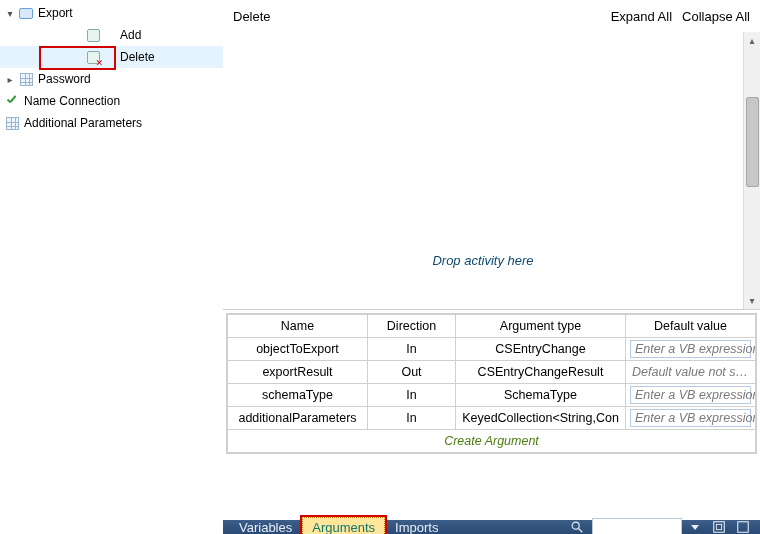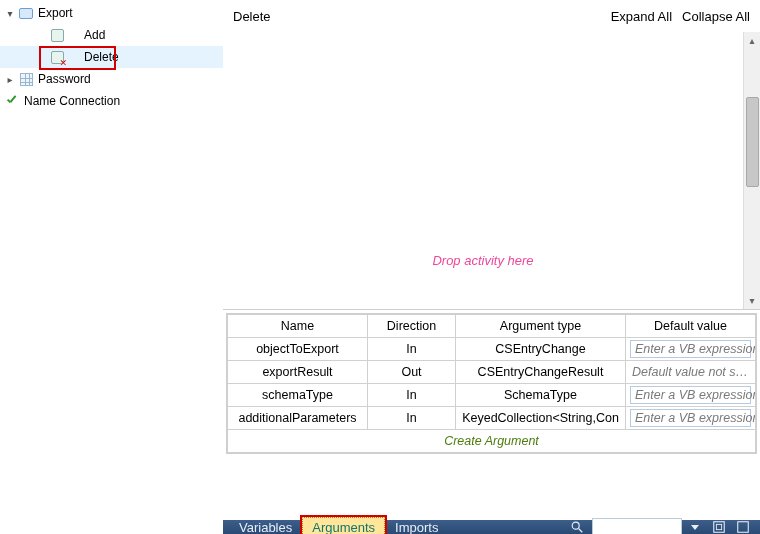--- a/index.html
+++ b/index.html
@@ -37,21 +37,21 @@
     margin-right: 2px;
     font-size: 10px; color: #555;
   }
   .tree-icon {
     width: 16px; height: 16px;
     display: inline-flex; align-items: center; justify-content: center;
     margin-right: 4px;
     position: relative;
   }
   .tree-label { line-height: 22px; }
-  .indent-2 { padding-left: 20px; gap: 15px; }
+  .indent-2 { padding-left: 56px; gap: 15px; }
   .indent-0 { padding-left: 4px; }
 
   .highlight-box {
     border: 2px solid #d30000;
     position: absolute;
     pointer-events: none;
   }
   .hl-delete { left: 39px; top: 46px; width: 77px; height: 24px; }
 
   
@@ -82,21 +82,21 @@
   .toolbar .left-item { }
   .toolbar .spacer { flex:1; }
   .toolbar .right-item { margin-left: 10px; }
 
   
   .canvas-wrap { flex:0 0 auto; height:278px; display:flex; border-bottom:1px solid #cfcfcf; }
   .canvas {
     flex:1; position:relative; background:#fff;
     display:flex; align-items:center; justify-content:center;
   }
-  .drop-hint { color:#ec4899; font-style:italic; font-size:13px; margin-top:180px; }
+  .drop-hint { color:#0c4a6e; font-style:italic; font-size:13px; margin-top:180px; }
   .scrollbar-v {
     width:17px; background:#f0f0f0; border-left:1px solid #dcdcdc;
     display:flex; flex-direction:column; align-items:center;
   }
   .sb-btn { width:15px; height:17px; display:flex; align-items:center; justify-content:center; color:#666; font-size:10px; }
   .sb-track { flex:1; width:15px; position:relative; }
   .sb-thumb { position:absolute; left:1px; width:13px; background:#c7c7c7; border:1px solid #a8a8a8; border-radius:2px; }
 
   
   .grid-area { flex:0 0 auto; background:#fff; }
@@ -199,20 +199,26 @@
       <span class="tree-icon">
           <span class="ic-grid"></span>
         </span>
       <span class="tree-label">Password</span>
     </div>
     <div class="tree-row" style="padding-left:4px">
       <span class="tree-icon">
           <span class="ic-check"></span>
         </span>
       <span class="tree-label">Name Connection</span>
+    </div>
+    <div class="tree-row" style="padding-left:4px">
+      <span class="tree-icon">
+          <span class="ic-grid"></span>
+        </span>
+      <span class="tree-label">Additional Parameters</span>
     </div>
 
     <div class="highlight-box hl-delete"></div>
   </div>
 
   <div class="main">
 
     <div class="toolbar">
       <span class="left-item">Delete</span>
       <span class="spacer"></span>

